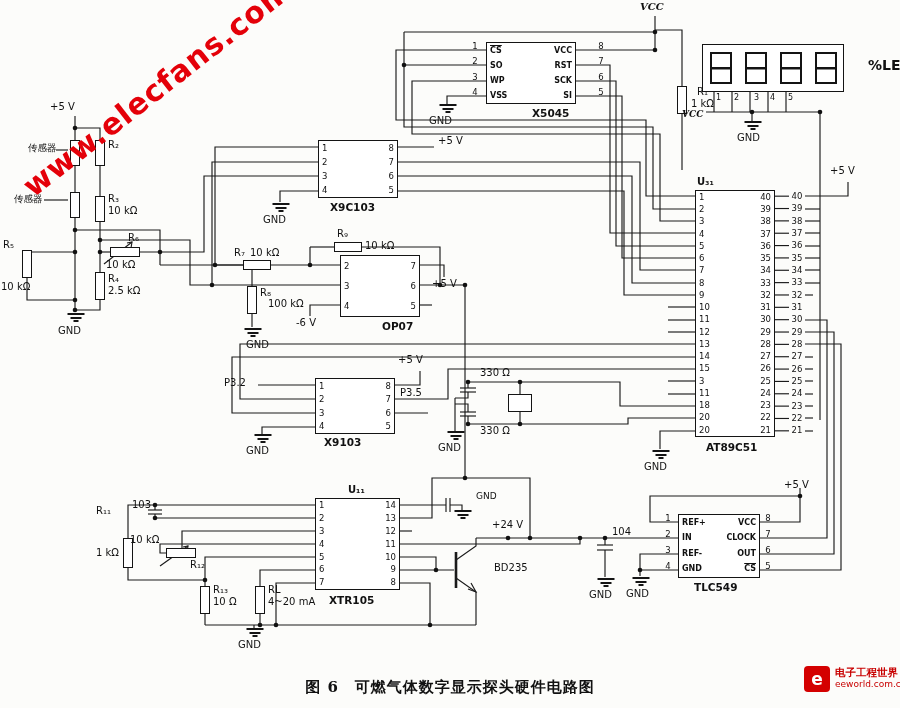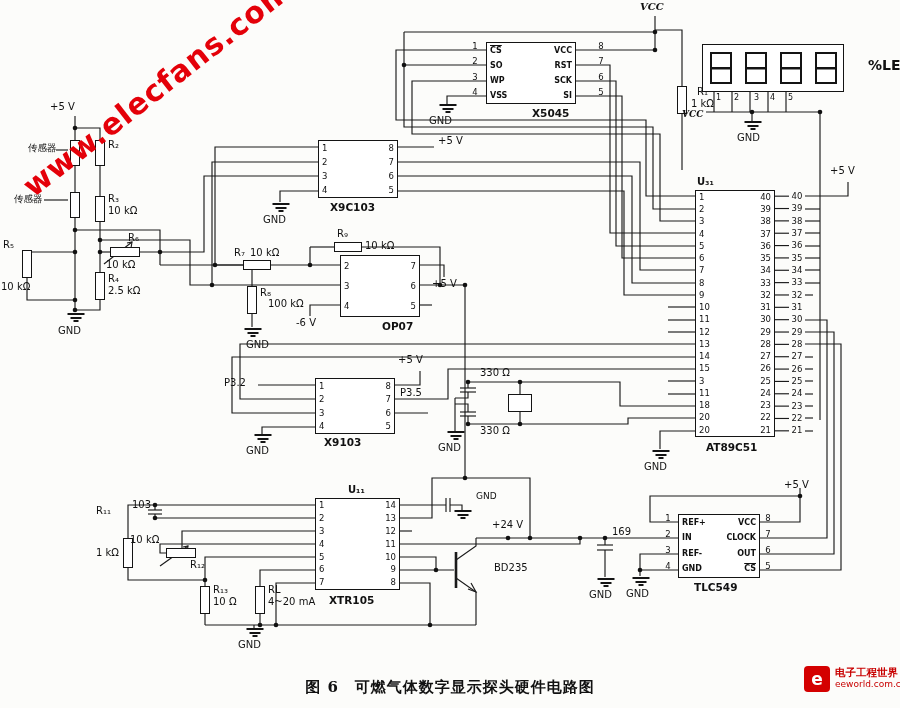--- a/index.html
+++ b/index.html
@@ -574,21 +574,21 @@
   </div>
 </div>
 <div class="abscol" style="left:760px;top:510px;width:16px;height:64px">
     <div>8</div>
     <div>7</div>
     <div>6</div>
     <div>5</div>
   </div>
 <div class="cname" style="left:694px;top:581px">TLC549</div>
 <div class="lbl" style="left:784px;top:480px">+5 V</div>
-<div class="lbl" style="left:612px;top:527px">169</div>
+<div class="lbl" style="left:612px;top:527px">104</div>
 <div class="gnd" style="left:597px;top:578px">
     <i></i>
     <i></i>
     <i></i>
   </div>
 <div class="lbl" style="left:589px;top:590px">GND</div>
 <div class="gnd" style="left:632px;top:577px">
     <i></i>
     <i></i>
     <i></i>

